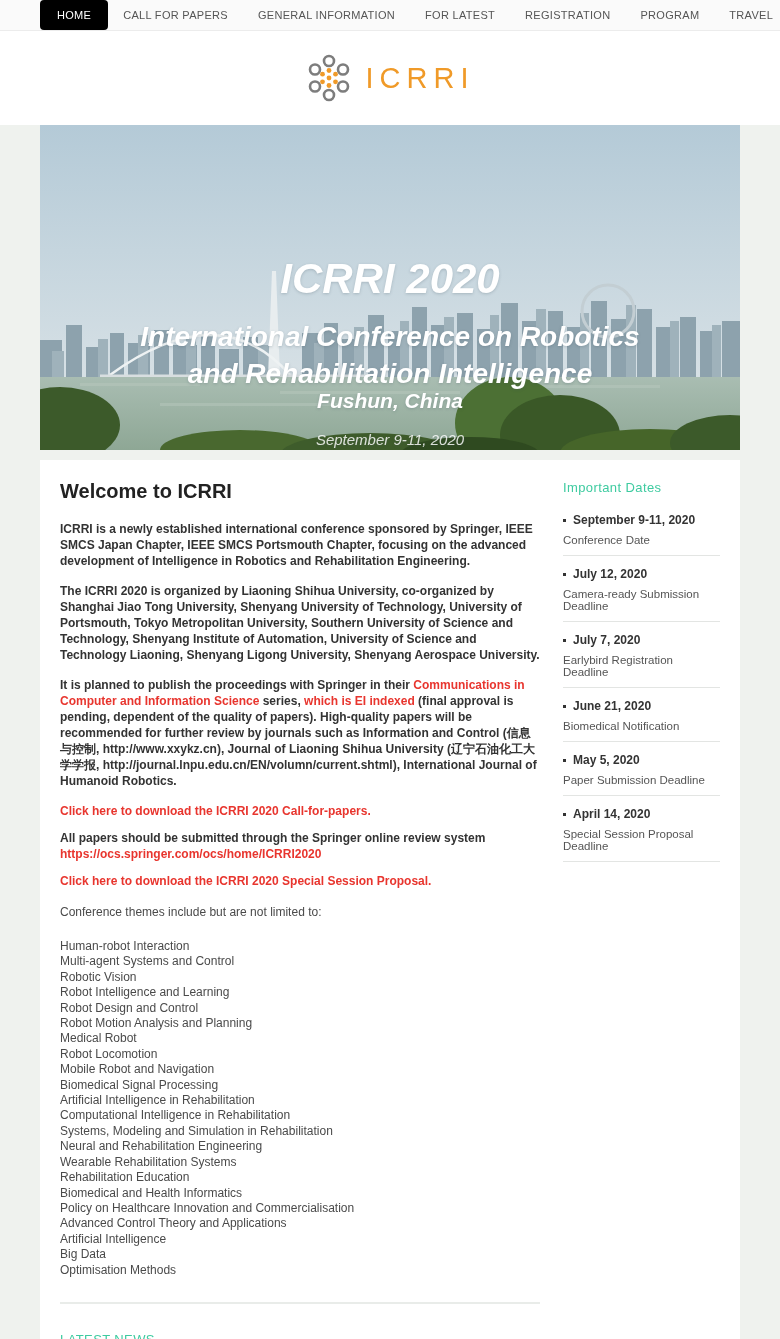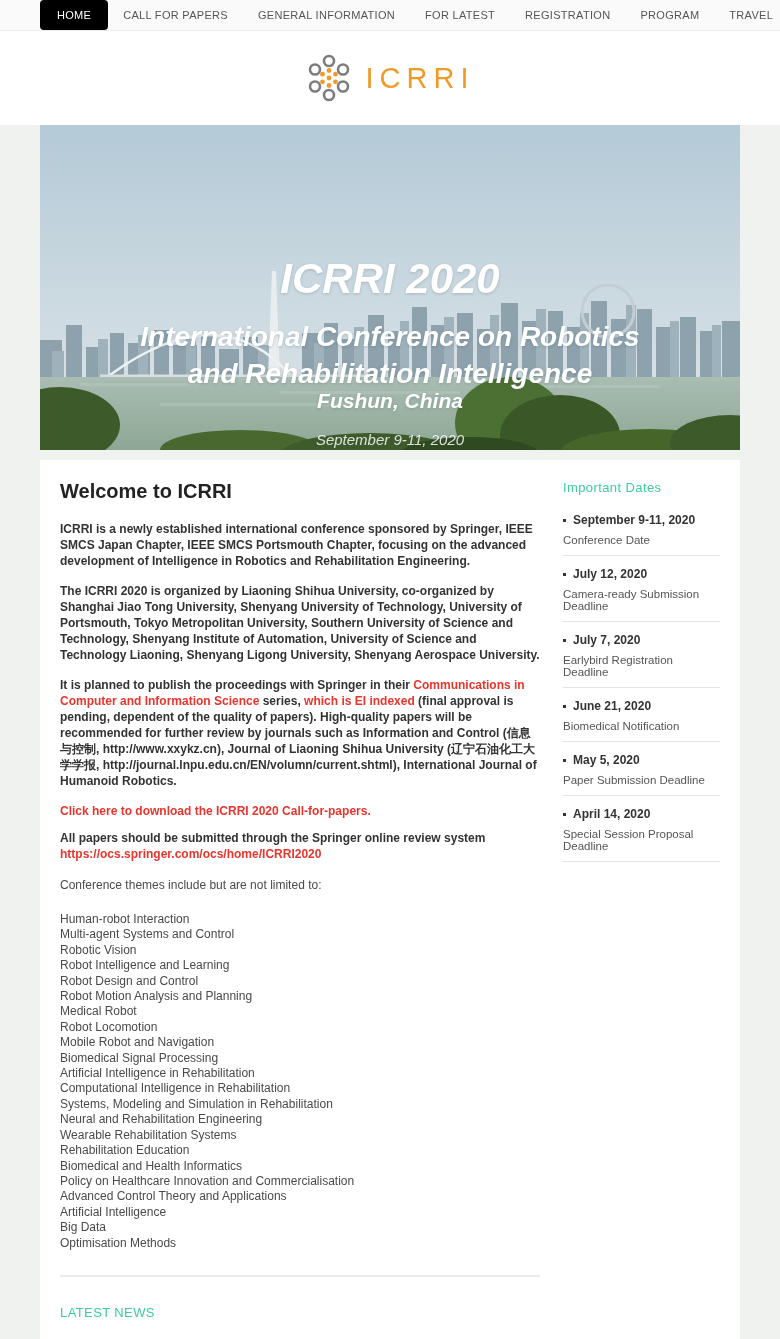--- a/index.html
+++ b/index.html
@@ -227,20 +227,21 @@
   <div class="main-col">
     <h1 class="welcome">Welcome to ICRRI</h1>
 
     <p class="para">ICRRI is a newly established international conference sponsored by Springer, IEEE SMCS Japan Chapter, IEEE SMCS Portsmouth Chapter, focusing on the advanced development of Intelligence in Robotics and Rehabilitation Engineering.</p>
     <p class="para">The ICRRI 2020 is organized by Liaoning Shihua University, co-organized by Shanghai Jiao Tong University, Shenyang University of Technology, University of Portsmouth, Tokyo Metropolitan University, Southern University of Science and Technology, Shenyang Institute of Automation, University of Science and Technology Liaoning, Shenyang Ligong University, Shenyang Aerospace University.</p>
 
     <p class="para"><span>It is planned to publish the proceedings with Springer in their </span><a class="red">Communications in Computer and Information Science</a><span> series, </span><a class="red">which is EI indexed</a><span> (final approval is pending, dependent of the quality of papers). High-quality papers will be recommended for further review by journals such as Information and Control (信息与控制, http://www.xxykz.cn), Journal of Liaoning Shihua University (辽宁石油化工大学学报, http://journal.lnpu.edu.cn/EN/volumn/current.shtml), International Journal of Humanoid Robotics.</span></p>
 
     <p class="linkline"><a class="red">Click here to download the ICRRI 2020 Call-for-papers.</a></p>
     <p class="linkline"><span>All papers should be submitted through the Springer online review system </span><a class="red">https://ocs.springer.com/ocs/home/ICRRI2020</a></p>
+    <p class="linkline"><a class="red">Click here to download the ICRRI 2020 Special Session Proposal.</a></p>
 
     <p class="themes-intro">Conference themes include but are not limited to:</p>
 
     <div class="themes">
       <div class="theme">Human-robot Interaction</div>
       <div class="theme">Multi-agent Systems and Control</div>
       <div class="theme">Robotic Vision</div>
       <div class="theme">Robot Intelligence and Learning</div>
       <div class="theme">Robot Design and Control</div>
       <div class="theme">Robot Motion Analysis and Planning</div>

